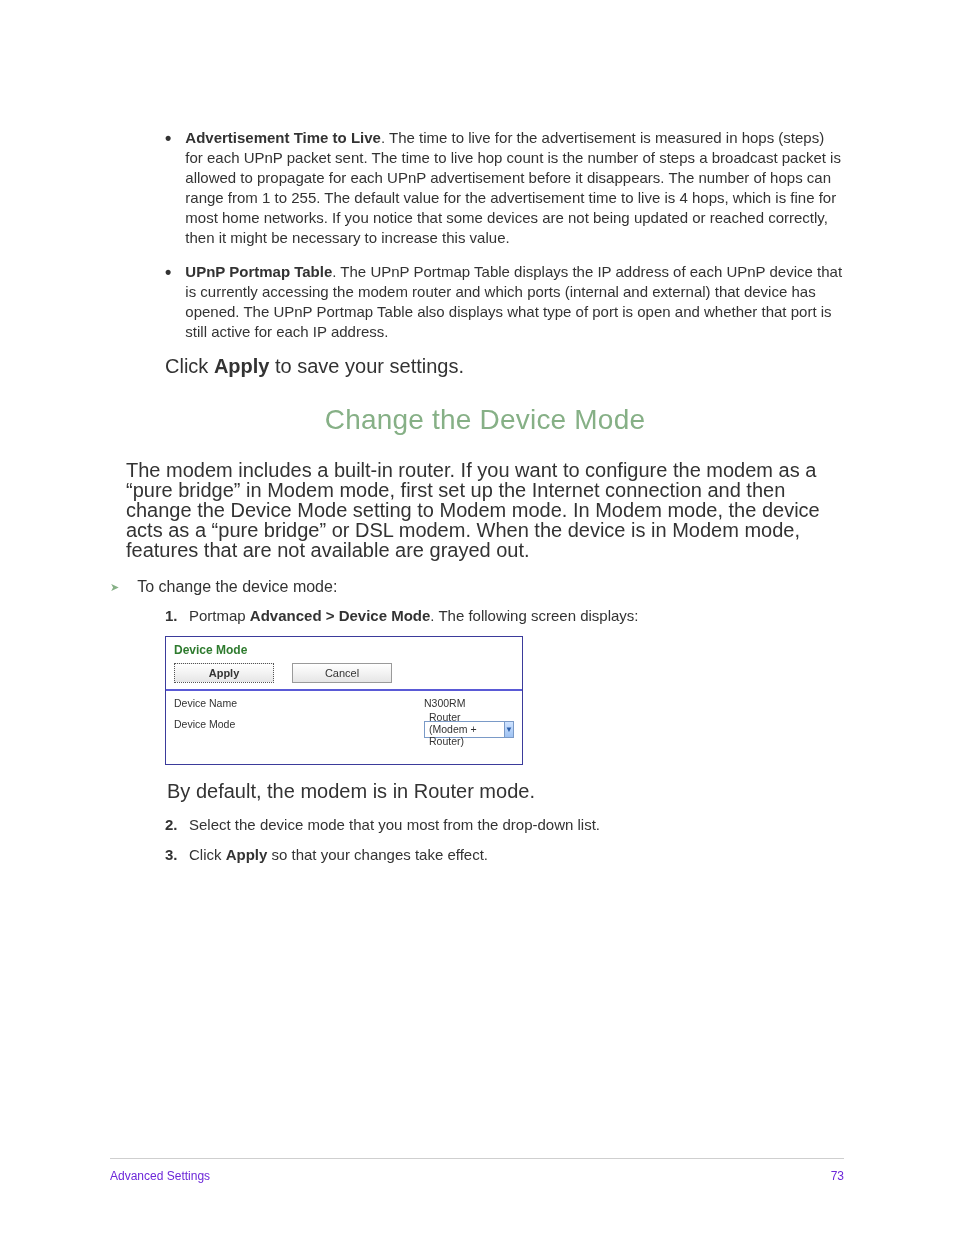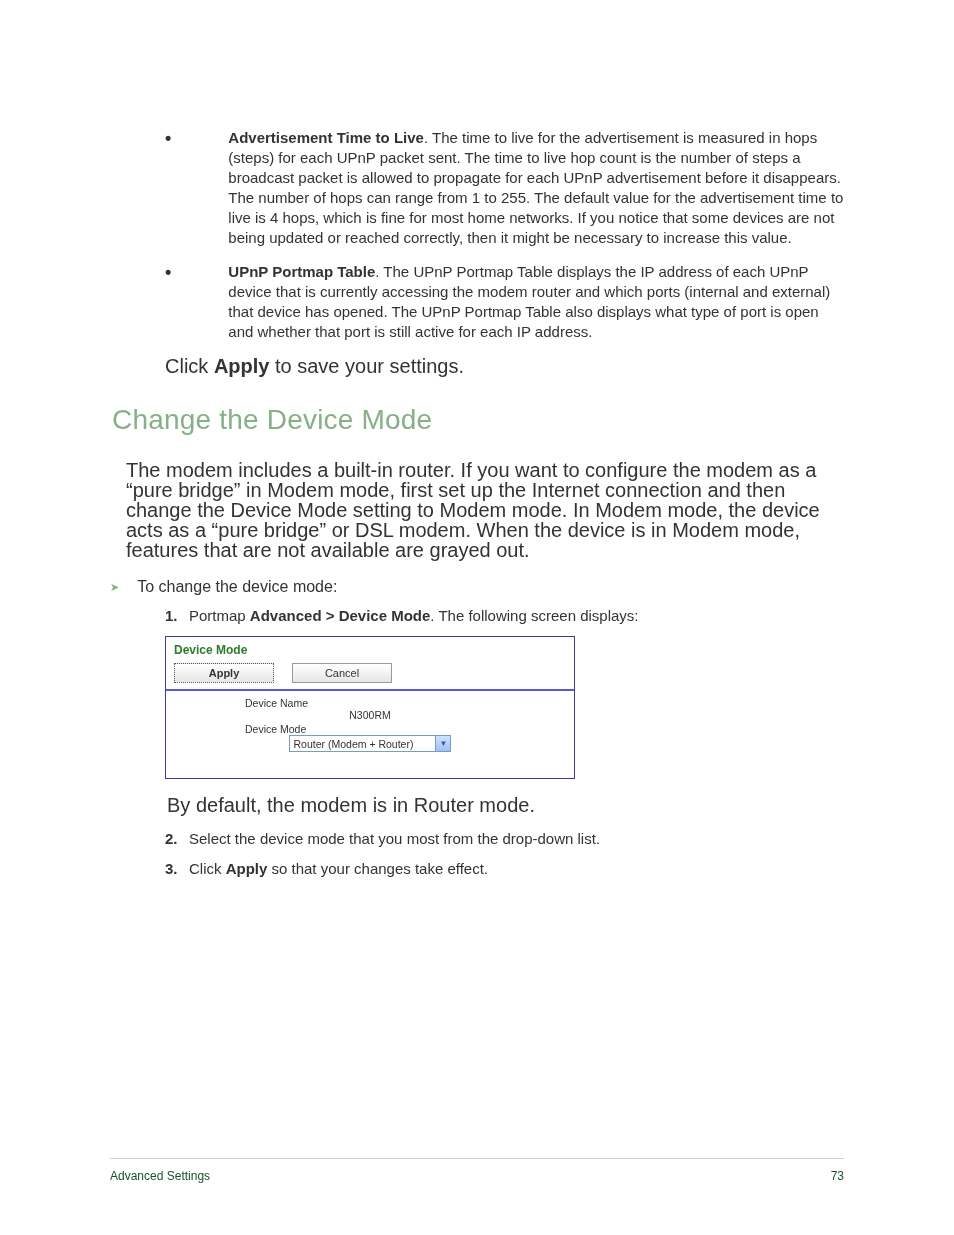--- a/index.html
+++ b/index.html
@@ -28,35 +28,35 @@
     font-size: 18px;
     line-height: 20px;
     color: #333;
     margin-right: 14px;
     flex-shrink: 0;
     font-weight: bold;
   }
   .li-content {
     font-size: 15px;
     line-height: 20px;
-    margin-left: 43px;
   }
   .bold-run { font-weight: bold; }
   .para {
     font-size: 20px;
     line-height: 20px;
     margin: 0 0 14px 55px;
   }
   .h2-sec {
     font-family: Futura, "Century Gothic", Arial, sans-serif;
     font-weight: 400;
     color: #86b086;
     font-size: 28px;
-    margin: 28px 0 24px 2px;
+    margin: 28px 0 24px 16px;
     letter-spacing: 0.2px;
+    text-align: center;
   }
   .proc-row {
     display: flex;
     align-items: flex-start;
     margin: 18px 0 10px 0;
   }
   .proc-arrow {
     color: #86b086;
     font-size: 11px;
     margin-right: 18px;
@@ -77,21 +77,21 @@
   }
   .step-num {
     font-weight: bold;
     width: 24px;
     flex-shrink: 0;
   }
   .step-body { flex: 1; }
 
   
   .panel {
-    width: 410px;
+    width: 358px;
     margin: 6px 0 16px 55px;
     border: 1px solid #3b3b9b;
     background: #fff;
     font-family: Tahoma, Arial, sans-serif;
   }
   .panel-head {
     padding: 6px 8px 6px 8px;
   }
   .panel-title {
     color: #2e7b2e;
@@ -120,21 +120,20 @@
     background: #5a5ad6;
   }
   .panel-body {
     padding: 4px 8px 10px 8px;
   }
   .kv-row {
     display: flex;
     align-items: center;
     font-size: 10.5px;
     margin: 2px 0;
-    flex-direction: column;
   }
   .kv-label { width: 250px; }
   .kv-val { flex: 1; }
   .kv-select {
     display: inline-flex;
     align-items: center;
     border: 1px solid #7a9ac7;
     background: #fff;
     font-size: 10.5px;
     height: 17px;
@@ -160,21 +159,21 @@
     left: 110px; right: 110px;
     bottom: 76px;
     border-top: 1px solid #cfcfcf;
   }
   .footer {
     position: absolute;
     left: 110px; right: 110px;
     bottom: 52px;
     display: flex;
     justify-content: space-between;
-    color: #14532d;
+    color: #6d28d9;
     font-size: 12px;
   }
 </style>
 </head>
 <body>
 
 <div class="page">
 
   <div class="list-item">
     <div class="bullet-row">

